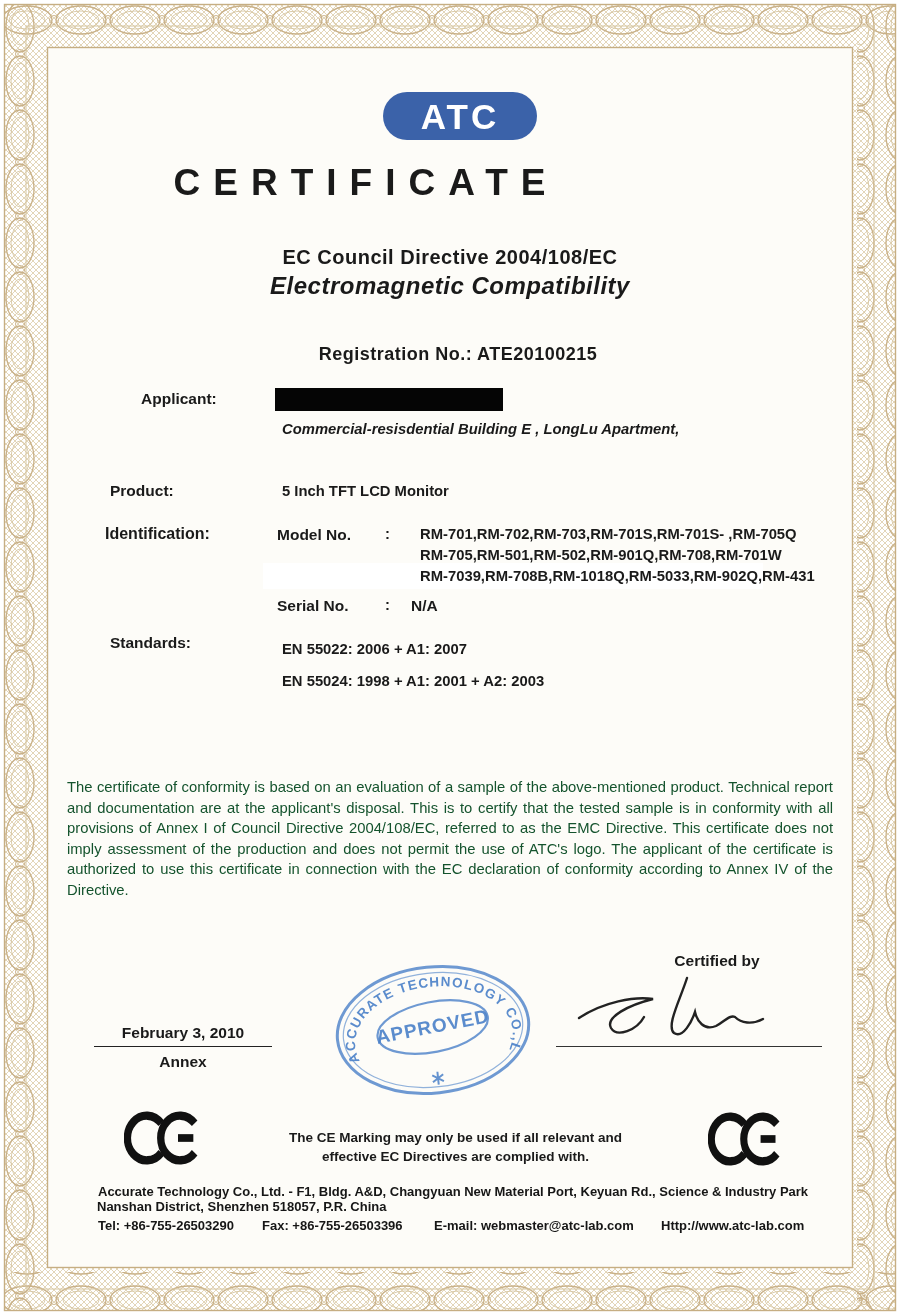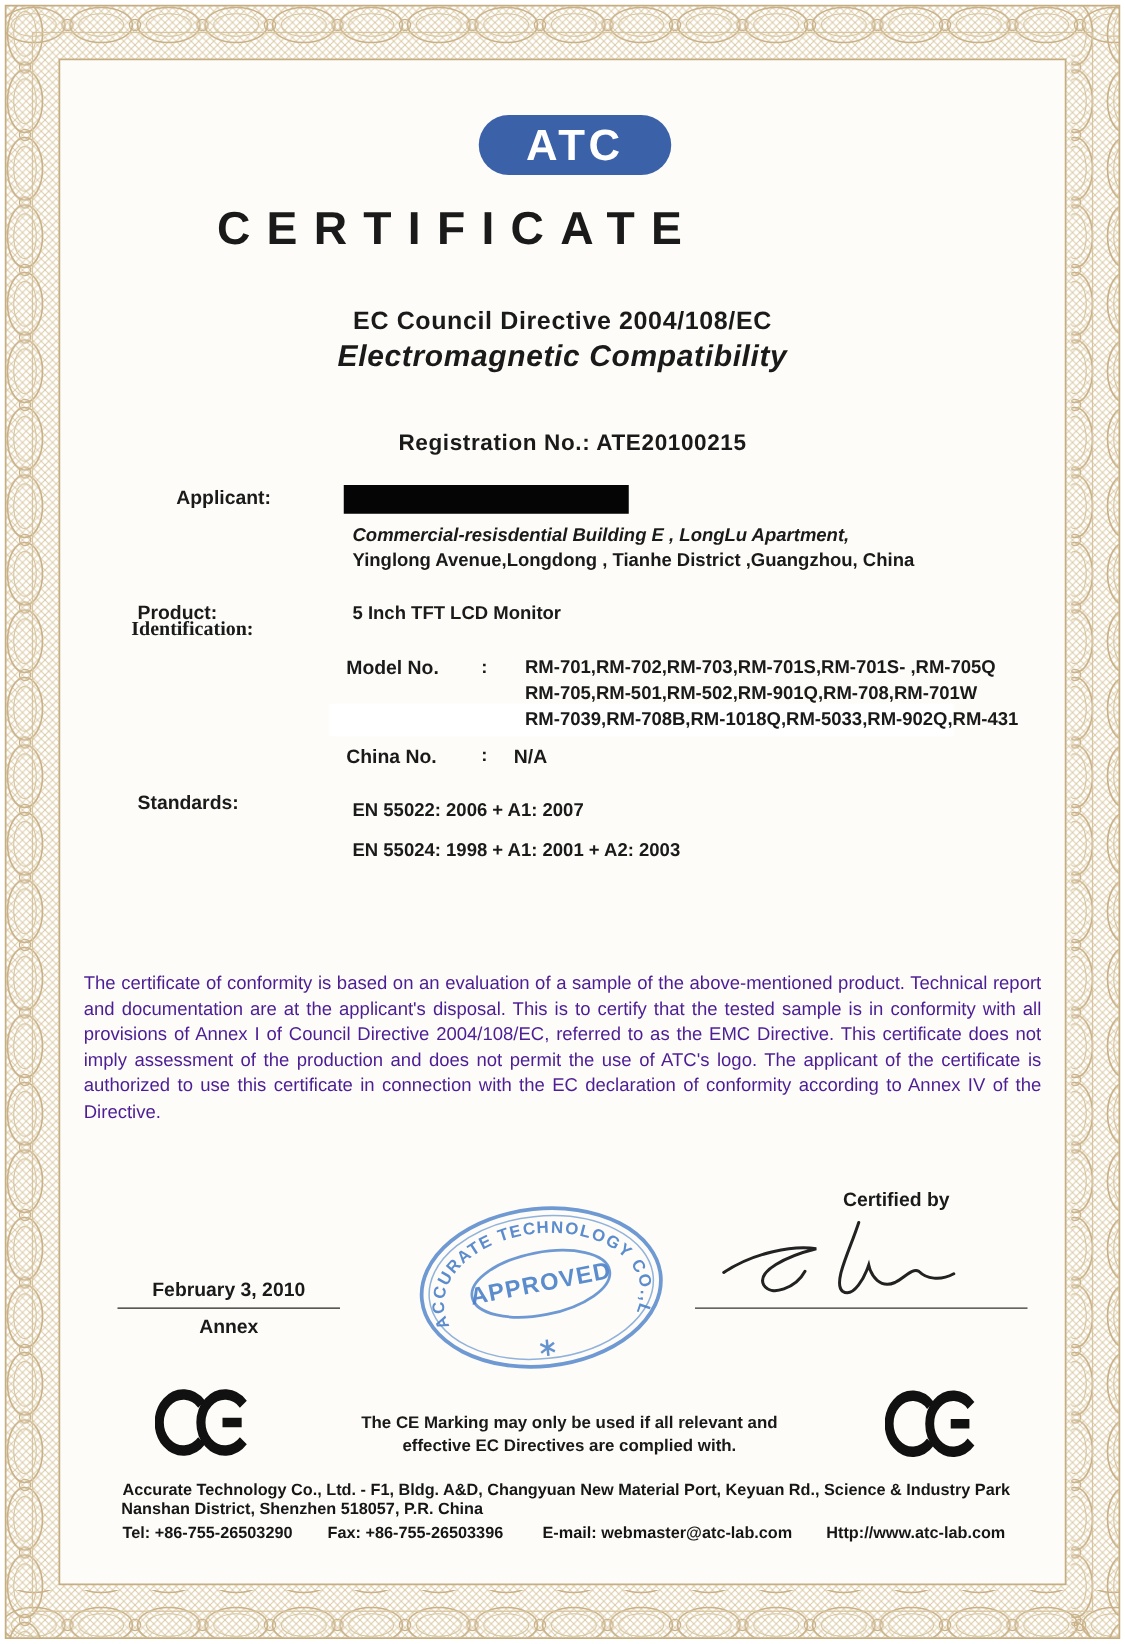--- a/index.html
+++ b/index.html
@@ -25,21 +25,21 @@
   .emc{position:absolute;left:0;top:272px;width:900px;text-align:center;
     font-size:24px;font-weight:bold;letter-spacing:0.5px;font-style:italic;}
   .regline{position:absolute;left:0;top:344px;width:916px;text-align:center;
     font-size:18px;font-weight:bold;letter-spacing:0.5px;}
   .lbl{font-weight:bold;font-size:15.5px;}
   .val{font-weight:bold;font-size:14.8px;}
   .redact{position:absolute;left:275px;top:388px;width:228px;height:23px;background:#050505;}
   .highlight{position:absolute;left:263px;top:563px;width:500px;height:26px;background:#ffffff;}
   .body-par{
     position:absolute;left:67px;top:777px;width:766px;
-    font-size:14.8px;line-height:20.6px;text-align:justify;color:#4c1d95;
+    font-size:14.8px;line-height:20.6px;text-align:justify;color:#14532d;
   }
   .cert-by{position:absolute;left:637px;top:952px;width:160px;text-align:center;
     font-size:15.5px;font-weight:bold;}
   .stamp{position:absolute;left:333px;top:963px;transform:rotate(-6deg);}
   .sig-svg{position:absolute;left:565px;top:968px;}
   .sig-line{position:absolute;left:556px;top:1046px;width:266px;border-top:1.6px solid #333;}
   .signer{position:absolute;left:556px;top:1054px;width:266px;text-align:center;
     font-size:16px;font-weight:bold;}
   .date-val{position:absolute;left:94px;top:1024px;width:178px;text-align:center;
     font-size:15.5px;font-weight:bold;}
@@ -97,33 +97,32 @@
     <span class="logo-text">ATC</span>
   </div>
   <div class="title">CERTIFICATE</div>
   <div class="directive">EC Council Directive 2004/108/EC</div>
   <div class="emc">Electromagnetic Compatibility</div>
   <div class="regline">Registration No.: ATE20100215</div>
 
   <div class="abs lbl" style="left:113px;top:390px;margin-left:28px;">Applicant:</div>
   <div class="redact"></div>
   <div class="abs val" style="left:282px;top:421px;font-style:italic;">Commercial-resisdential Building E , LongLu Apartment,</div>
-  <div class="abs val" style="left:282px;top:441px;">Yinglong Avenue,Longdong , Tianhe District ,Guangzhou, China</div>
 
   <div class="abs lbl" style="left:110px;top:482px;">Product:</div>
   <div class="abs val" style="left:282px;top:483px;">5 Inch TFT LCD Monitor</div>
 
-  <div class="abs lbl" style="left:105px;top:495px;font-size:16px;font-family:Liberation Serif, serif;">Identification:</div>
+  <div class="abs lbl" style="left:105px;top:525px;font-size:16px;">Identification:</div>
   <div class="abs val" style="left:277px;top:526px;font-size:15.5px;">Model No.</div>
   <div class="abs val" style="left:385px;top:526px;">:</div>
   <div class="highlight"></div>
   <div class="abs val" style="left:420px;top:526px;">RM-701,RM-702,RM-703,RM-701S,RM-701S- ,RM-705Q</div>
   <div class="abs val" style="left:420px;top:547px;">RM-705,RM-501,RM-502,RM-901Q,RM-708,RM-701W</div>
   <div class="abs val" style="left:420px;top:568px;">RM-7039,RM-708B,RM-1018Q,RM-5033,RM-902Q,RM-431</div>
-  <div class="abs val" style="left:277px;top:597px;font-size:15.5px;">China No.</div>
+  <div class="abs val" style="left:277px;top:597px;font-size:15.5px;">Serial No.</div>
   <div class="abs val" style="left:385px;top:597px;">:</div>
   <div class="abs val" style="left:411px;top:597px;font-size:15.5px;">N/A</div>
 
   <div class="abs lbl" style="left:110px;top:634px;">Standards:</div>
   <div class="abs val" style="left:282px;top:641px;">EN 55022: 2006 + A1: 2007</div>
   <div class="abs val" style="left:282px;top:673px;">EN 55024: 1998 + A1: 2001 + A2: 2003</div>
 
   <div class="body-par">The certificate of conformity is based on an evaluation of a sample of the above-mentioned product. Technical report and documentation are at the applicant's disposal. This is to certify that the tested sample is in conformity with all provisions of Annex I of Council Directive 2004/108/EC, referred to as the EMC Directive. This certificate does not imply assessment of the production and does not permit the use of ATC's logo. The applicant of the certificate is authorized to use this certificate in connection with the EC declaration of conformity according to Annex IV of the Directive.</div>
 
   <div class="cert-by">Certified by</div>

